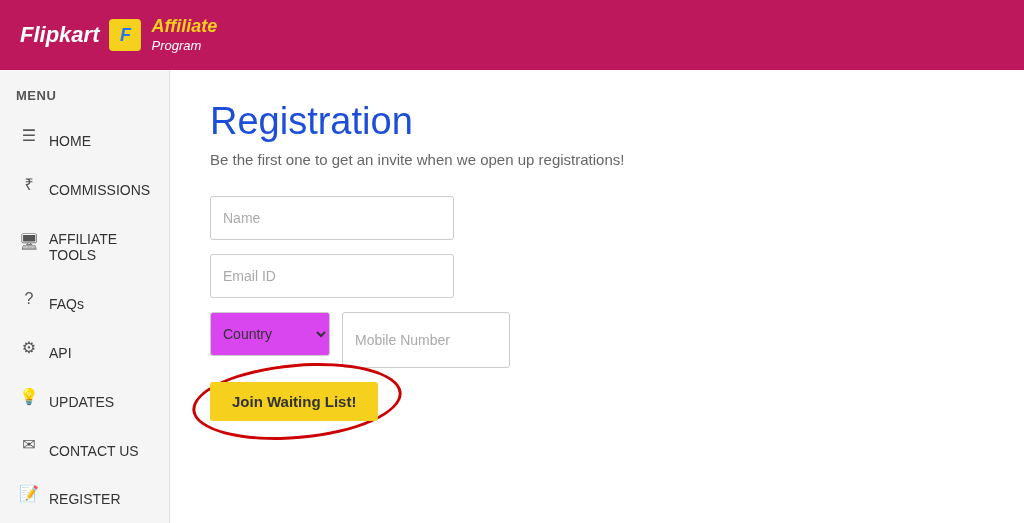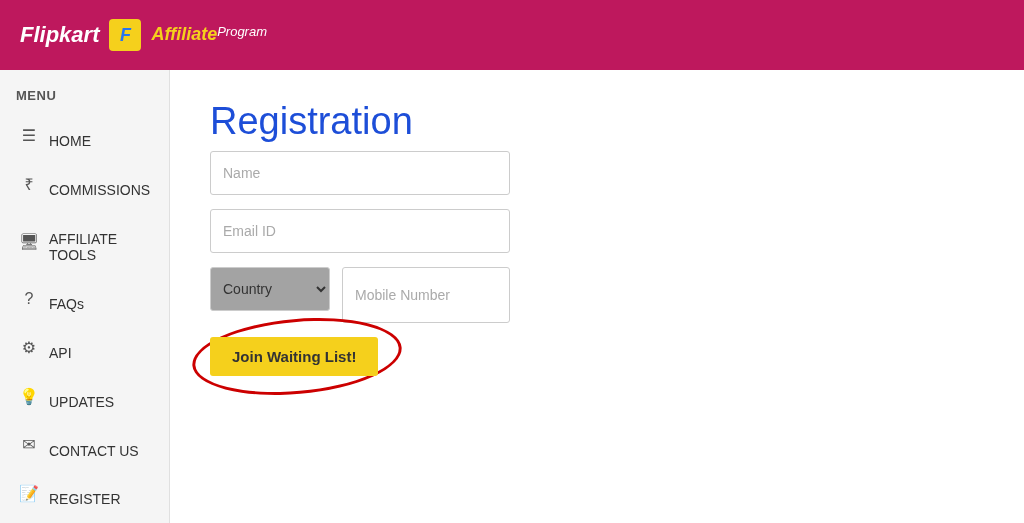--- a/index.html
+++ b/index.html
@@ -33,21 +33,21 @@
       width: 32px;
       height: 32px;
       display: flex;
       align-items: center;
       justify-content: center;
       border-radius: 4px;
       font-style: italic;
     }
     .logo-affiliate-text {
       display: flex;
-      flex-direction: row;
+      flex-direction: column;
       line-height: 1.2;
     }
     .logo-affiliate-main {
       color: #f5d01c;
       font-size: 18px;
       font-weight: bold;
       font-style: italic;
     }
     .logo-affiliate-sub {
       color: #fff;
@@ -114,21 +114,21 @@
       margin-bottom: 8px;
     }
     .page-subtitle {
       color: #666;
       font-size: 15px;
       margin-bottom: 28px;
     }
 
     
     .form-field {
-      width: 300px;
+      width: 244px;
       height: 44px;
       border: 1px solid #ccc;
       border-radius: 3px;
       padding: 0 12px;
       font-size: 14px;
       color: #333;
       margin-bottom: 14px;
       display: block;
       outline: none;
     }
@@ -141,21 +141,21 @@
       margin-bottom: 14px;
     }
     .country-select {
       width: 120px;
       height: 44px;
       border: 1px solid #ccc;
       border-radius: 3px;
       padding: 0 8px;
       font-size: 14px;
       color: #333;
-      background: #a3a3a3;
+      background: #d946ef;
       outline: none;
     }
     .mobile-field {
       width: 168px;
       height: 56px;
       border: 1px solid #ccc;
       border-radius: 3px;
       padding: 0 12px;
       font-size: 14px;
       color: #aaa;
@@ -260,20 +260,21 @@
       <span class="sidebar-item-label">CONTACT US</span>
     </div>
     <div class="sidebar-item">
       <span class="icon">📝</span>
       <span class="sidebar-item-label">REGISTER</span>
     </div>
   </nav>
 
   <main class="main-content">
     <h1 class="page-title">Registration</h1>
+    <p class="page-subtitle">Be the first one to get an invite when we open up registrations!</p>
 
     <form>
       <input class="form-field" type="text" placeholder="Name" style="">
       <input class="form-field" type="email" placeholder="Email ID" style="">
       <div class="form-row">
         <select class="country-select">
           <option>Country</option>
           <option>India</option>
           <option>USA</option>
           <option>UK</option>

